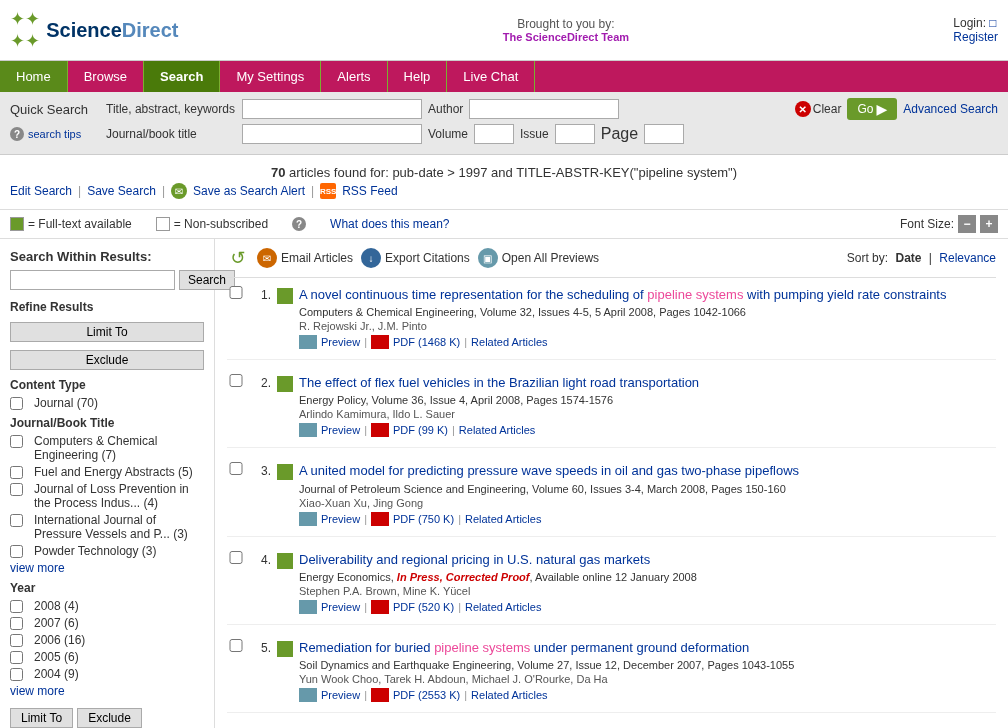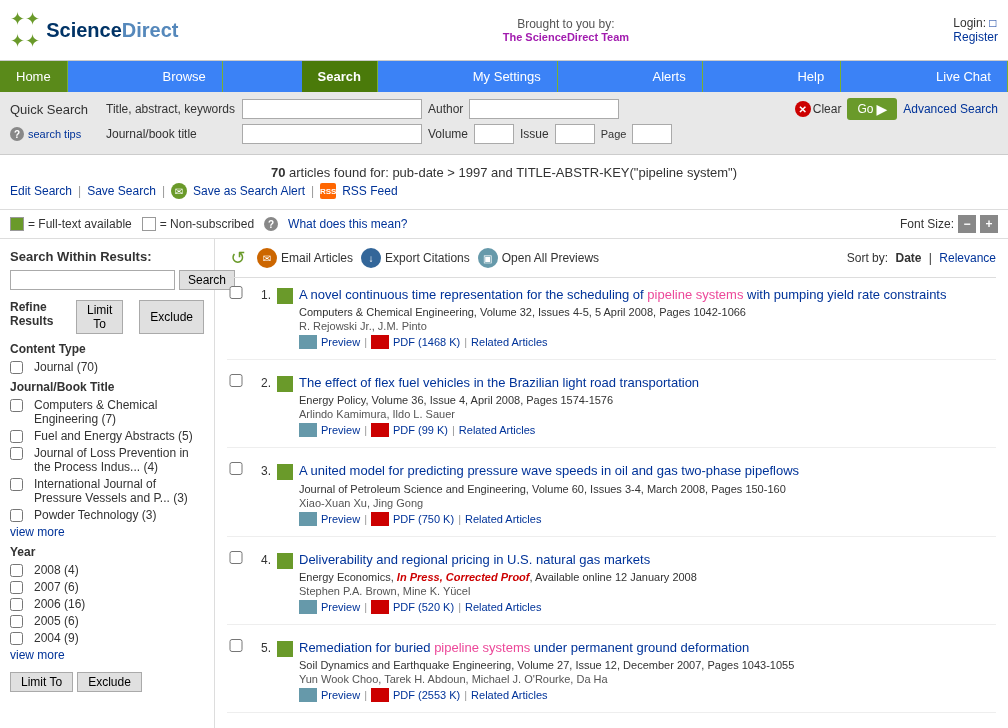--- a/index.html
+++ b/index.html
@@ -5,21 +5,21 @@
     * { margin: 0; padding: 0; box-sizing: border-box; }
     body { font-family: Arial, Helvetica, sans-serif; font-size: 12px; background: #fff; color: #333; width: 1008px; }
 
     
     #header { display: flex; align-items: center; padding: 8px 10px; background: #fff; border-bottom: 1px solid #ccc; }
     #logo { display: flex; align-items: center; gap: 6px; }
     #header-center { flex: 1; text-align: center; font-size: 12px; color: #555; }
     #header-right { font-size: 12px; color: #003399; }
 
     
-    #navbar { background: #3b82f6; display: flex; justify-content: space-between; }
+    #navbar { background: #be185d; display: flex; }
     .nav-item { padding: 8px 16px; color: #fff; font-size: 13px; cursor: pointer; border-right: 1px solid #7ab030; text-decoration: none; }
     .nav-item.active { background: #4a7a0a; font-weight: bold; }
     .nav-item:first-child { background: #5a8a1a; }
 
     
     #search-bar { background: #e8e8e8; padding: 6px 10px; border-bottom: 1px solid #ccc; }
     .search-row { display: flex; align-items: center; gap: 6px; margin-bottom: 4px; }
     .search-label { font-weight: normal; font-size: 13px; min-width: 90px; }
     .search-sublabel { font-size: 11px; color: #555; min-width: 90px; display: flex; align-items: center; gap: 4px; }
     .search-field-label { font-size: 12px; color: #333; min-width: 130px; }
@@ -37,38 +37,38 @@
     .circle-x { display: inline-flex; align-items: center; justify-content: center; width: 16px; height: 16px; background: #cc0000; border-radius: 50%; color: #fff; font-size: 10px; font-weight: bold; }
 
     
     #results-header { padding: 10px 10px; font-size: 13px; color: #333; border-bottom: 1px solid #ddd; text-align: center; }
     #results-header strong { font-weight: bold; }
     #results-links { display: flex; align-items: center; gap: 6px; font-size: 12px; color: #003399; margin-top: 3px; }
     #results-links a { color: #003399; text-decoration: none; }
     .pipe { color: #999; }
 
     
-    #legend { display: flex; align-items: center; gap: 10px; padding: 5px 10px; font-size: 12px; border-bottom: 1px solid #ddd; }
+    #legend { display: flex; align-items: center; gap: 24px; padding: 5px 10px; font-size: 12px; border-bottom: 1px solid #ddd; }
     .legend-box { display: inline-flex; align-items: center; justify-content: center; width: 14px; height: 14px; border: 1px solid #999; background: #fff; }
     .legend-box.filled { background: #6a9a2a; }
     .legend-item { display: flex; align-items: center; gap: 4px; }
     #font-size-controls { margin-left: auto; display: flex; align-items: center; gap: 4px; font-size: 12px; }
     .font-btn { display: inline-flex; align-items: center; justify-content: center; width: 18px; height: 18px; background: #888; color: #fff; border: none; cursor: pointer; font-size: 12px; font-weight: bold; }
 
     
     #main { display: flex; }
 
     
     #sidebar { width: 215px; min-width: 215px; border-right: 1px solid #ddd; padding: 10px; font-size: 12px; }
     #sidebar h3 { font-size: 13px; font-weight: bold; margin-bottom: 6px; }
     #search-within { margin-bottom: 10px; }
     #search-within-row { display: flex; gap: 4px; }
     #search-within-input { border: 1px solid #aaa; padding: 2px 4px; font-size: 12px; flex: 1; }
     #search-within-btn { background: #e0e0e0; border: 1px solid #aaa; padding: 2px 8px; font-size: 12px; cursor: pointer; }
-    #refine-row { display: flex; gap: 16px; margin-bottom: 8px; }
+    #refine-row { display: flex; gap: 8px; margin-bottom: 8px; flex-direction: column; }
     .refine-btn { background: #e0e0e0; border: 1px solid #aaa; padding: 2px 10px; font-size: 12px; cursor: pointer; }
     .sidebar-section-title { font-weight: bold; font-size: 12px; margin: 6px 0 4px; }
     .sidebar-item { display: flex; align-items: flex-start; gap: 11px; margin-bottom: 3px; font-size: 12px; }
     .sidebar-item input[type="checkbox"] { margin-top: 1px; }
     .view-more { color: #003399; font-size: 12px; cursor: pointer; text-decoration: none; display: block; margin-top: 2px; }
     #sidebar-bottom { margin-top: 8px; display: flex; gap: 4px; }
 
     
     #results { flex: 1; padding: 8px 12px; }
     #results-toolbar { display: flex; align-items: center; gap: 8px; padding-bottom: 8px; border-bottom: 1px solid #ddd; margin-bottom: 8px; }
@@ -155,21 +155,21 @@
     <div class="search-sublabel">
       <span class="question-icon">?</span>
       <span style="color:#003399; cursor:pointer;">search tips</span>
     </div>
     <span class="search-field-label">Journal/book title</span>
     <input type="text" class="search-input search-input-jb" value="" style="">
     <span style="font-size:12px;">Volume</span>
     <input type="text" class="search-input search-input-vol" value="" style="">
     <span style="font-size:12px;">Issue</span>
     <input type="text" class="search-input search-input-iss" value="" style="">
-    <span style="font-size:11px;">Page</span>
+    <span style="font-size:16px;">Page</span>
     <input type="text" class="search-input search-input-pg" value="" style="">
   </div>
 </div>
 
 <div id="results-header">
   <div>
     <strong>70</strong>
     <span> articles found for: </span>
     <span>pub-date &gt; 1997 and TITLE-ABSTR-KEY("pipeline system")</span>
   </div>

